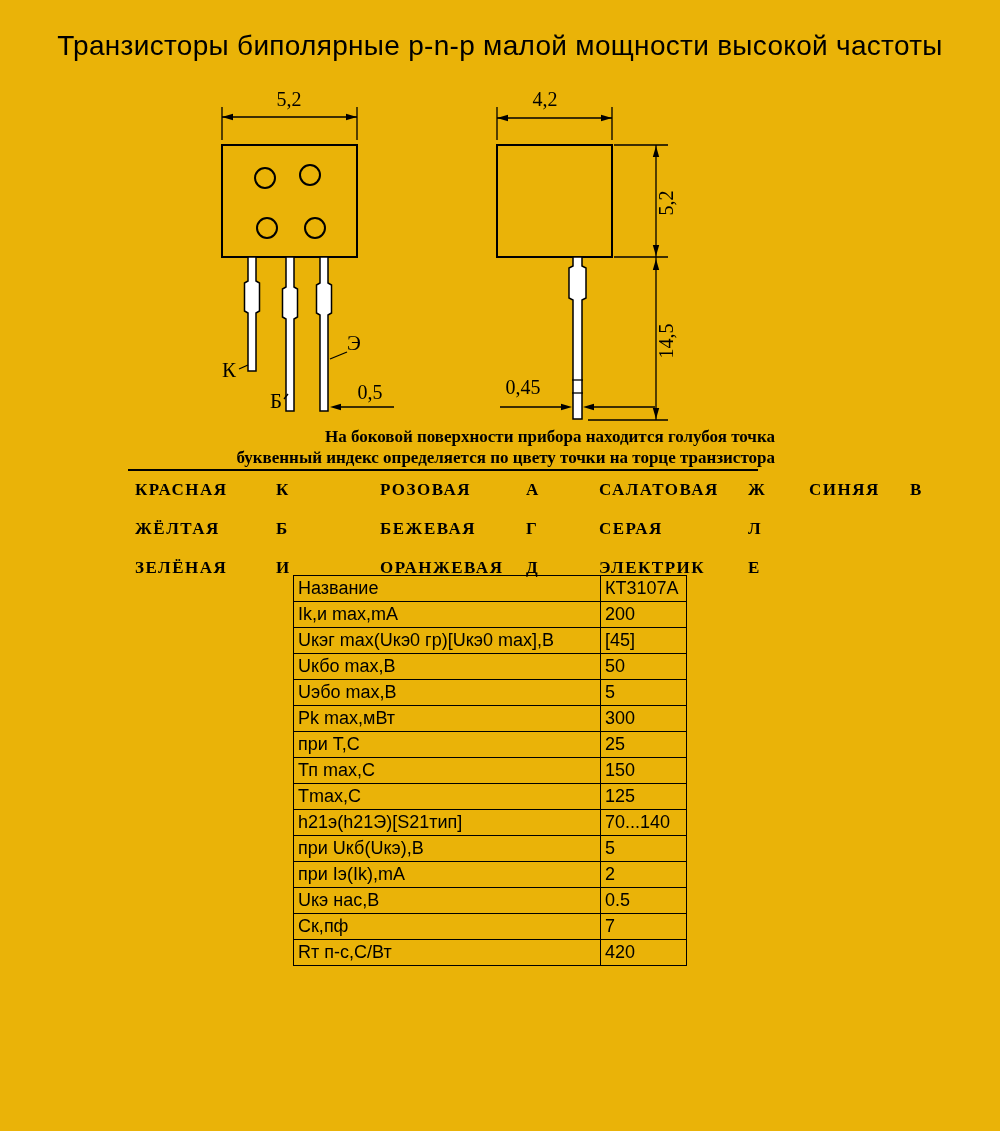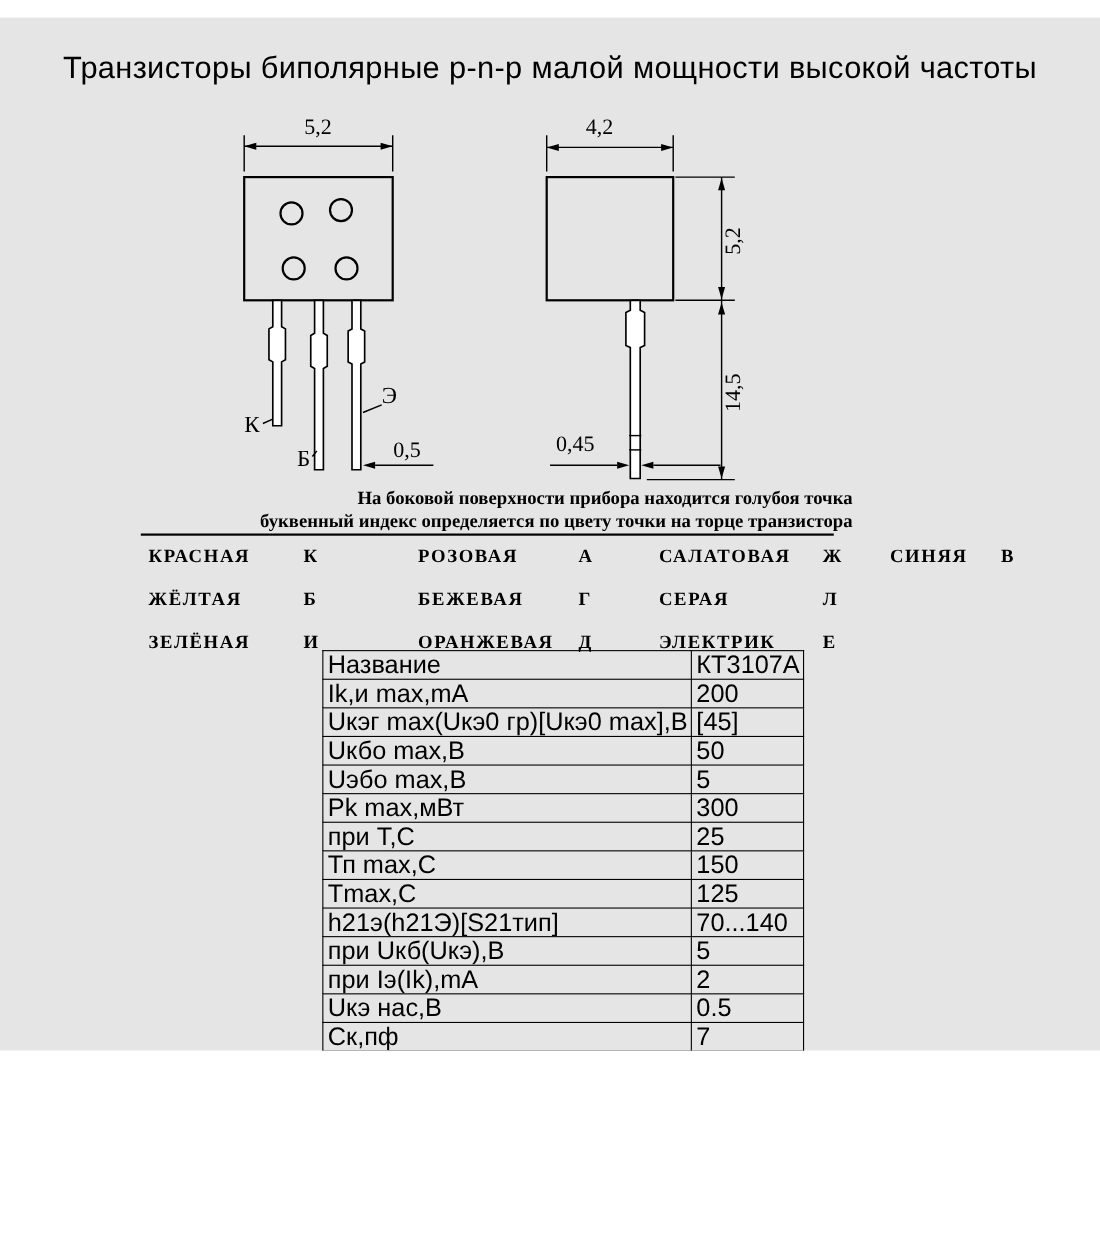--- a/index.html
+++ b/index.html
@@ -1,18 +1,18 @@
 <!DOCTYPE html>
 <html><head>
 <meta charset="utf-8">
 <style>
   * { margin:0; padding:0; box-sizing:border-box; }
   html,body { background:#ffffff; }
   body { width:1000px; height:1131px; font-family:"Liberation Sans", sans-serif; color:#000; }
-  .page { position:relative; width:1000px; height:939px; background:#e5e5e5; overflow:hidden;margin-top:16px; }
+  .page { position:relative; width:1000px; height:1131px; background:#eab308; overflow:hidden; }
 
   .title {
     position:absolute; top:30px; left:0; width:1000px;
     text-align:center; font-size:28px; letter-spacing:0.3px;
     font-family:"Liberation Sans", sans-serif; color:#000;
   }
 
   .drawing-svg { position:absolute; top:0; left:0; }
   .dim-text { font-family:"Liberation Serif", serif; font-size:20px; fill:#000; }
   .pin-text { font-family:"Liberation Serif", serif; font-size:21px; fill:#000; }
@@ -33,21 +33,21 @@
     grid-template-columns:125px 88px 130px 57px 133px 45px 85px 67px;
     grid-auto-rows:23px;
     font-family:"Liberation Serif", serif; font-weight:700; font-size:17px;
     letter-spacing:1.5px; color:#000;gap:16px;
   }
   .color-grid span { line-height:23px; white-space:nowrap; }
 
   .params {
     position:absolute; left:293px; top:575px;
     border-collapse:collapse; table-layout:fixed;
-    font-family:"Liberation Sans", sans-serif; font-size:23px; color:#000;
+    font-family:"Liberation Sans", sans-serif; font-size:18px; color:#000;
   }
   .params td {
     border:1.5px solid #000; padding:0 3px 0 4px;
     height:25px; line-height:25px; white-space:nowrap; overflow:hidden;
   }
   .params td.name  { width:307px; }
   .params td.value { width:86px; }
 </style>
 </head>
 <body>

